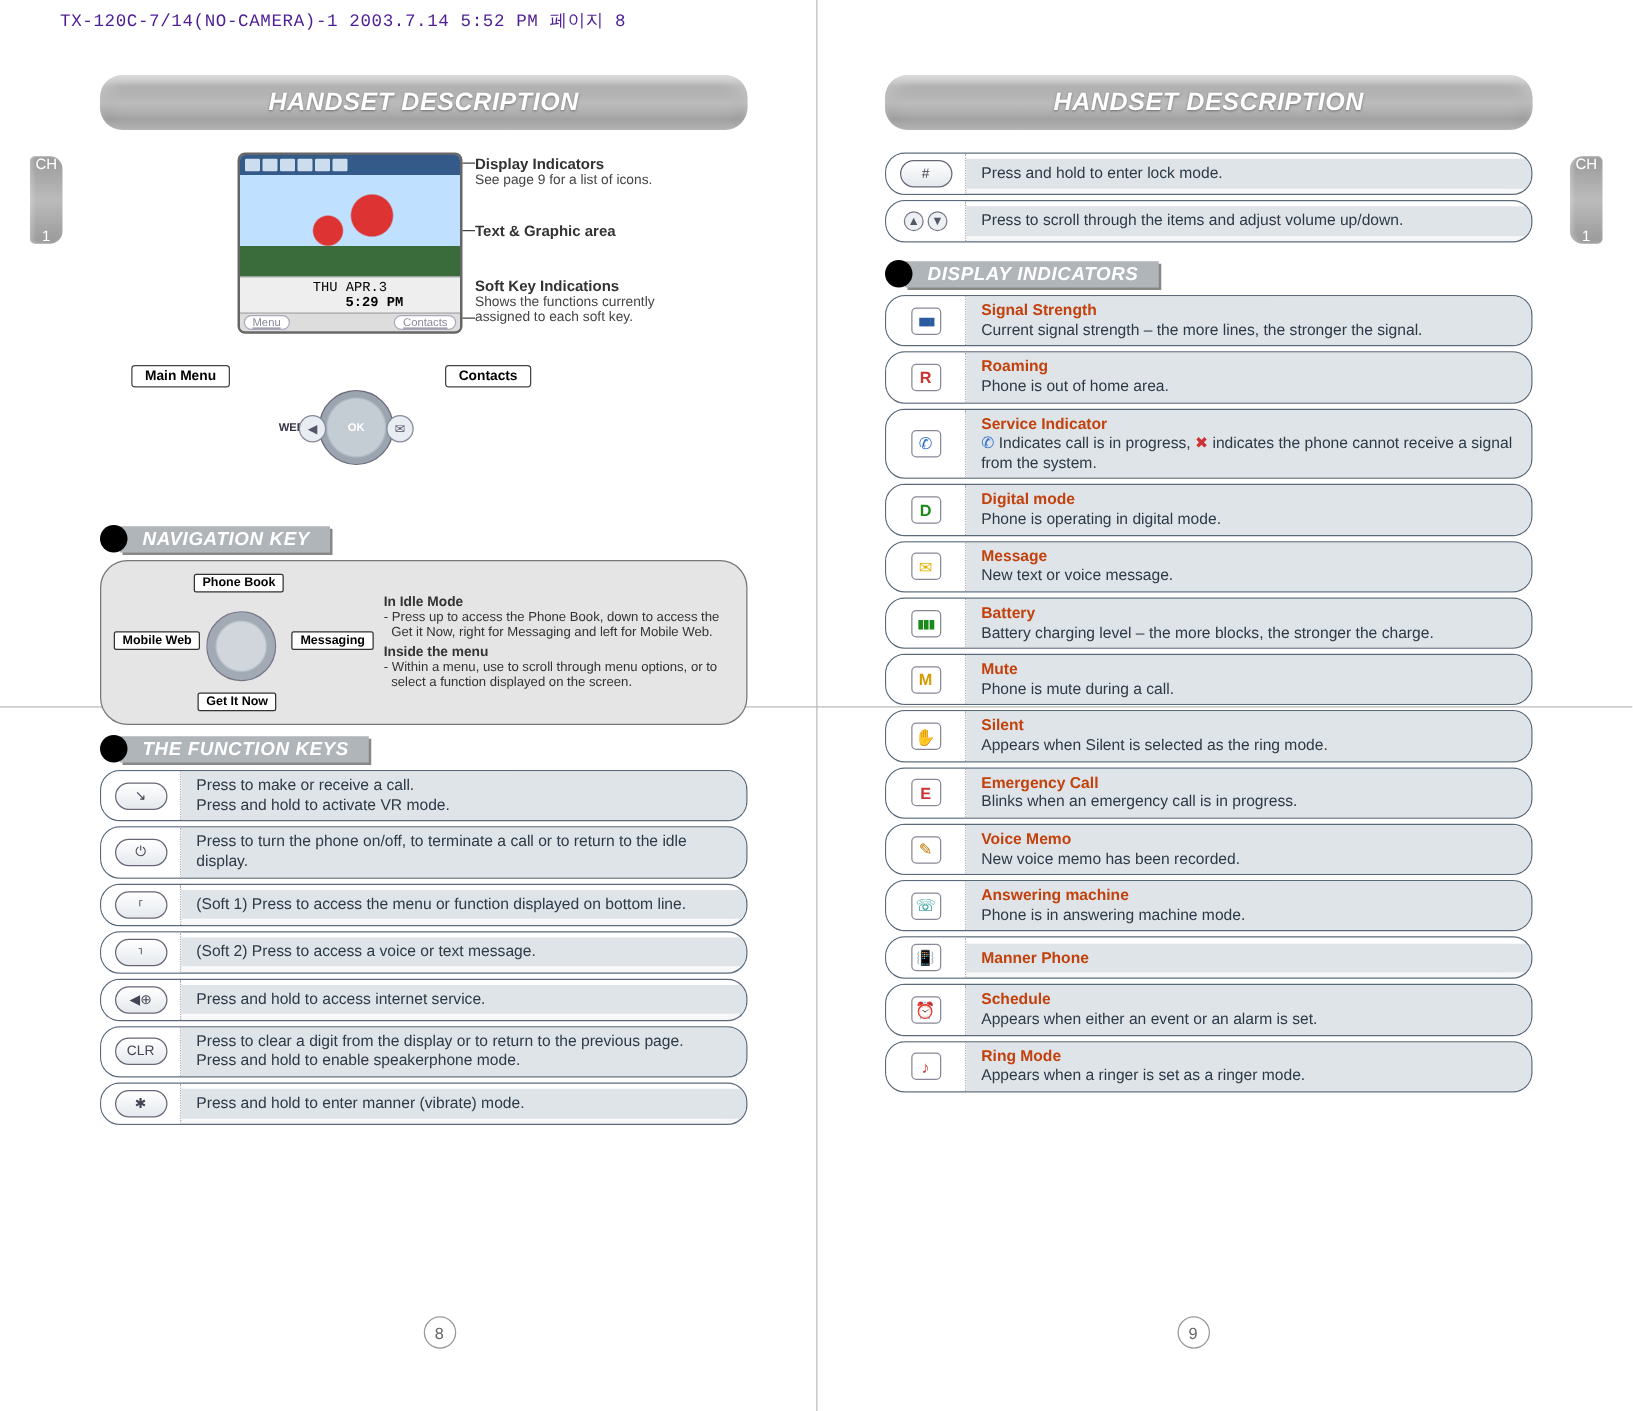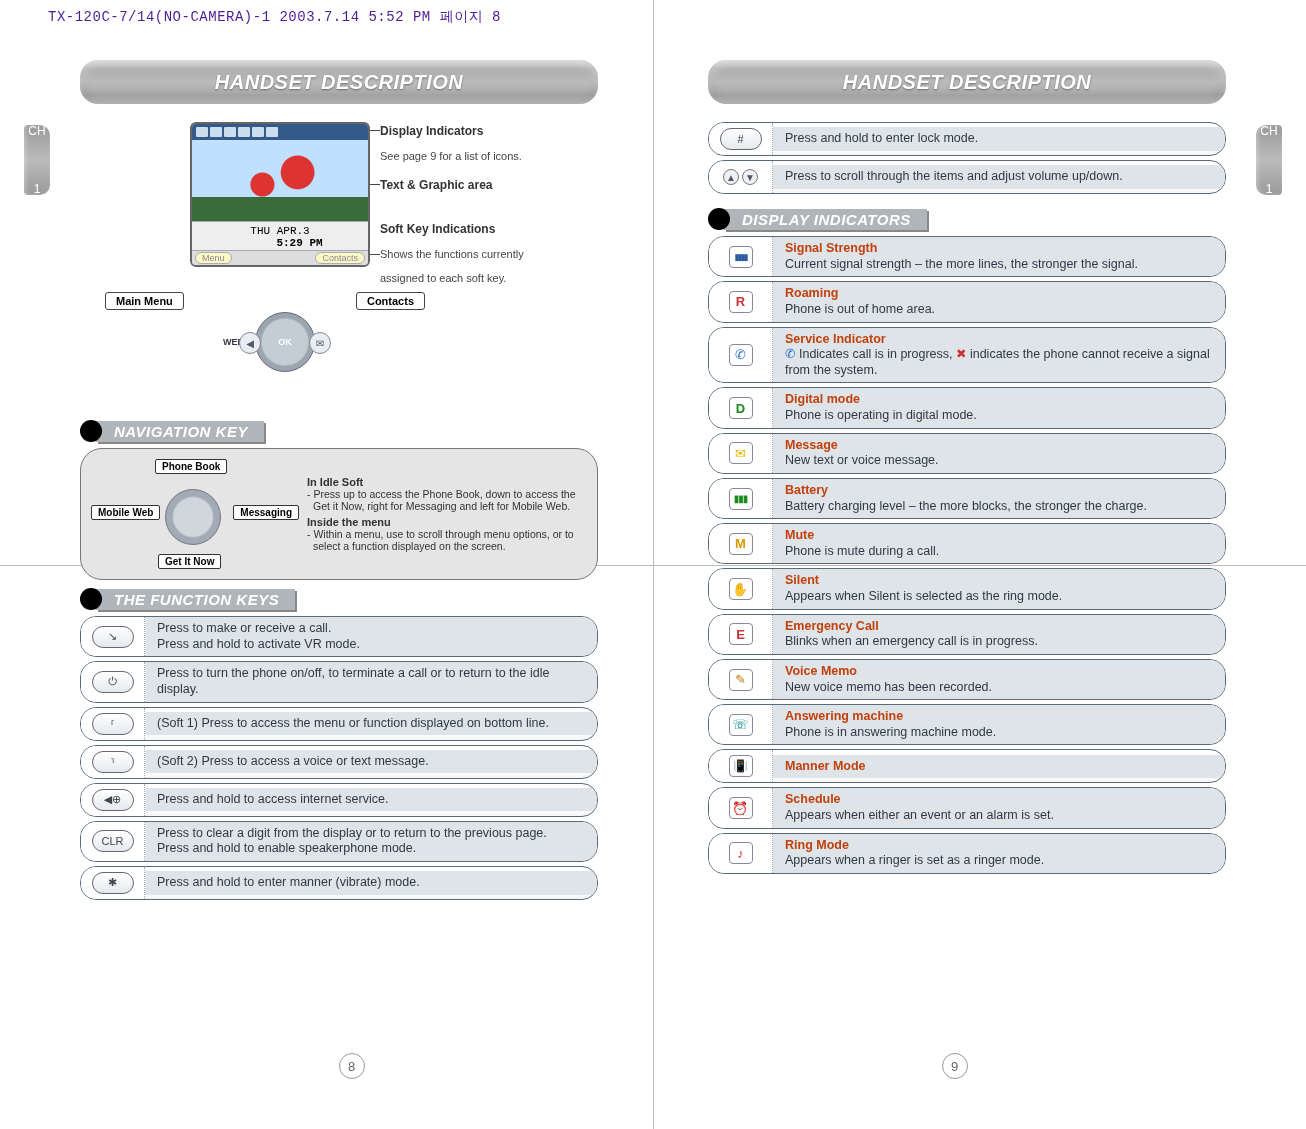--- a/index.html
+++ b/index.html
@@ -87,27 +87,27 @@
     background:#eee; text-align:center; font-family:"Courier New",monospace;
     font-size:11px; padding:3px 0 1px;
     border-top:1px solid #aaa;
   }
   .screen-time .tline { font-weight:bold;margin-left:39px; }
   .screen-soft {
     display:flex; justify-content:space-between;
     background:#ddd; font-size:9px; padding:1px 3px;
     border-top:1px solid #aaa; color:#889;
   }
-  .screen-soft span { border:1px solid #aab; border-radius:6px; padding:0 6px; background:#fef9c3; }
+  .screen-soft span { border:1px solid #aab; border-radius:6px; padding:0 6px; background:#ffffff;text-decoration:underline; }
 
   .callout {
     position:absolute; font-size:12px; color:#333;
   }
   .callout .ct { font-weight:bold; }
-  .callout .cd { font-size:11px; color:#444;margin-top:12px; }
+  .callout .cd { font-size:11px; color:#444; }
   .callout-line {
     position:absolute; height:1px; background:#444;
   }
 
   .phone-bottom {
     position:absolute; top:160px; left:85px;
     width:230px; height:120px;
   }
   .pill {
     position:absolute;
@@ -313,21 +313,21 @@
       <div class="nav-box-left">
         <div class="mini-pill" style="left:60px; top:0;">Phone Book</div>
         <div class="mini-pill" style="left:63px; bottom:0;">Get It Now</div>
         <div class="mini-pill" style="left:-4px; top:46px;">Mobile Web</div>
         <div class="mini-pill" style="right:-4px; top:46px;">Messaging</div>
         <div class="nav-cluster2">
           <div class="nav-ring2"></div>
         </div>
       </div>
       <div class="nav-box-right">
-        <div class="sub">In Idle Soft</div>
+        <div class="sub">In Idle Mode</div>
         <div class="desc">- Press up to access the Phone Book, down to access the Get it Now, right for Messaging and left for Mobile Web.</div>
         <div class="sub" style="margin-top:4px;">Inside the menu</div>
         <div class="desc">- Within a menu, use to scroll through menu options, or to select a function displayed on the screen.</div>
       </div>
     </div>
 
     <div class="section-head">
       <div class="dot"></div>
       <div class="bar">THE FUNCTION KEYS</div>
     </div>
@@ -509,21 +509,21 @@
           <div class="cell-text">
             <div class="rt">Answering machine</div>
             <div>Phone is in answering machine mode.</div>
           </div>
         </div>
         <div class="row">
           <div class="cell-icon">
             <div class="ind-ico g-vib"></div>
           </div>
           <div class="cell-text">
-            <div class="rt">Manner Mode</div>
+            <div class="rt">Manner Phone</div>
           </div>
         </div>
         <div class="row">
           <div class="cell-icon">
             <div class="ind-ico g-sched"></div>
           </div>
           <div class="cell-text">
             <div class="rt">Schedule</div>
             <div>Appears when either an event or an alarm is set.</div>
           </div>

